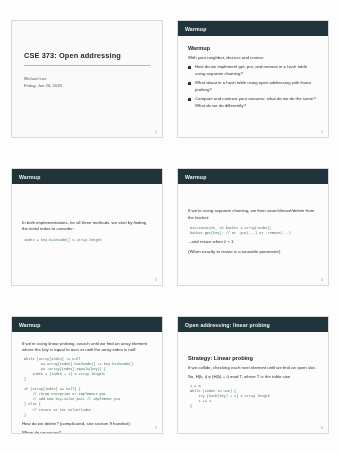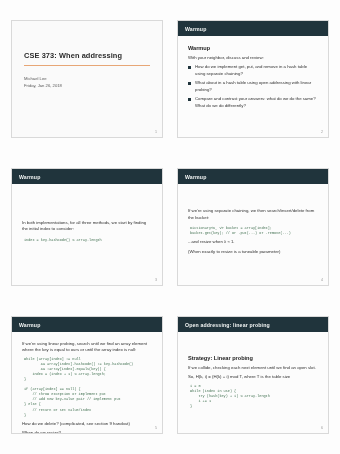--- a/index.html
+++ b/index.html
@@ -131,21 +131,21 @@
   }
 </style>
 </head>
 <body>
 
 <div class="page">
 
   <div class="slide-cell">
     <div class="slide title-slide">
       <div class="title-body">
-        <div class="deck-title">CSE 373: When addressing</div>
+        <div class="deck-title">CSE 373: Open addressing</div>
         <div class="title-rule"></div>
         <div class="deck-author">Michael Lee</div>
         <div class="deck-date">Friday, Jan 26, 2018</div>
       </div>
       <div class="slide-number">1</div>
     </div>
   </div>
 
   <div class="slide-cell">
     <div class="slide">

